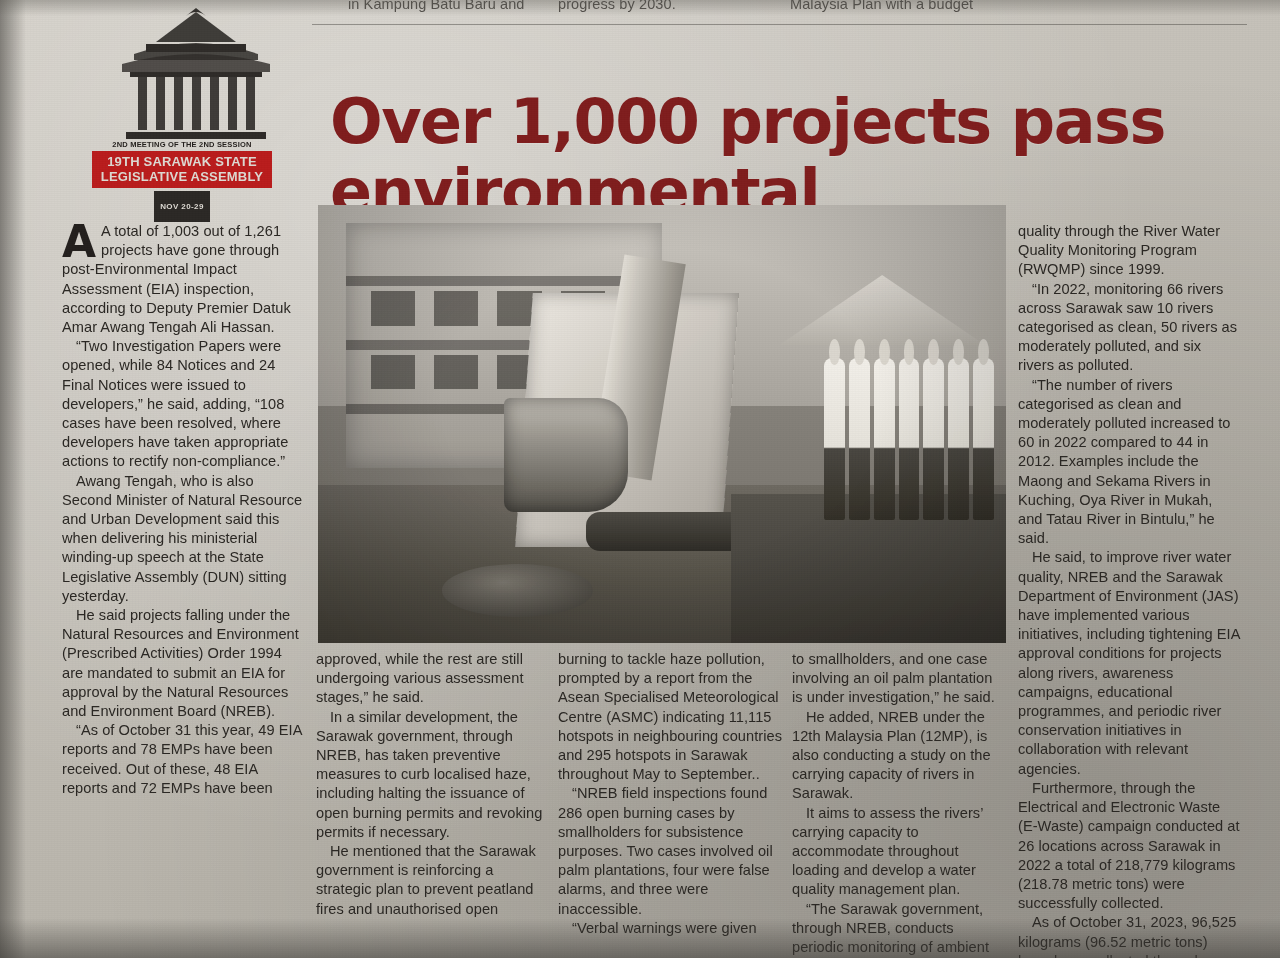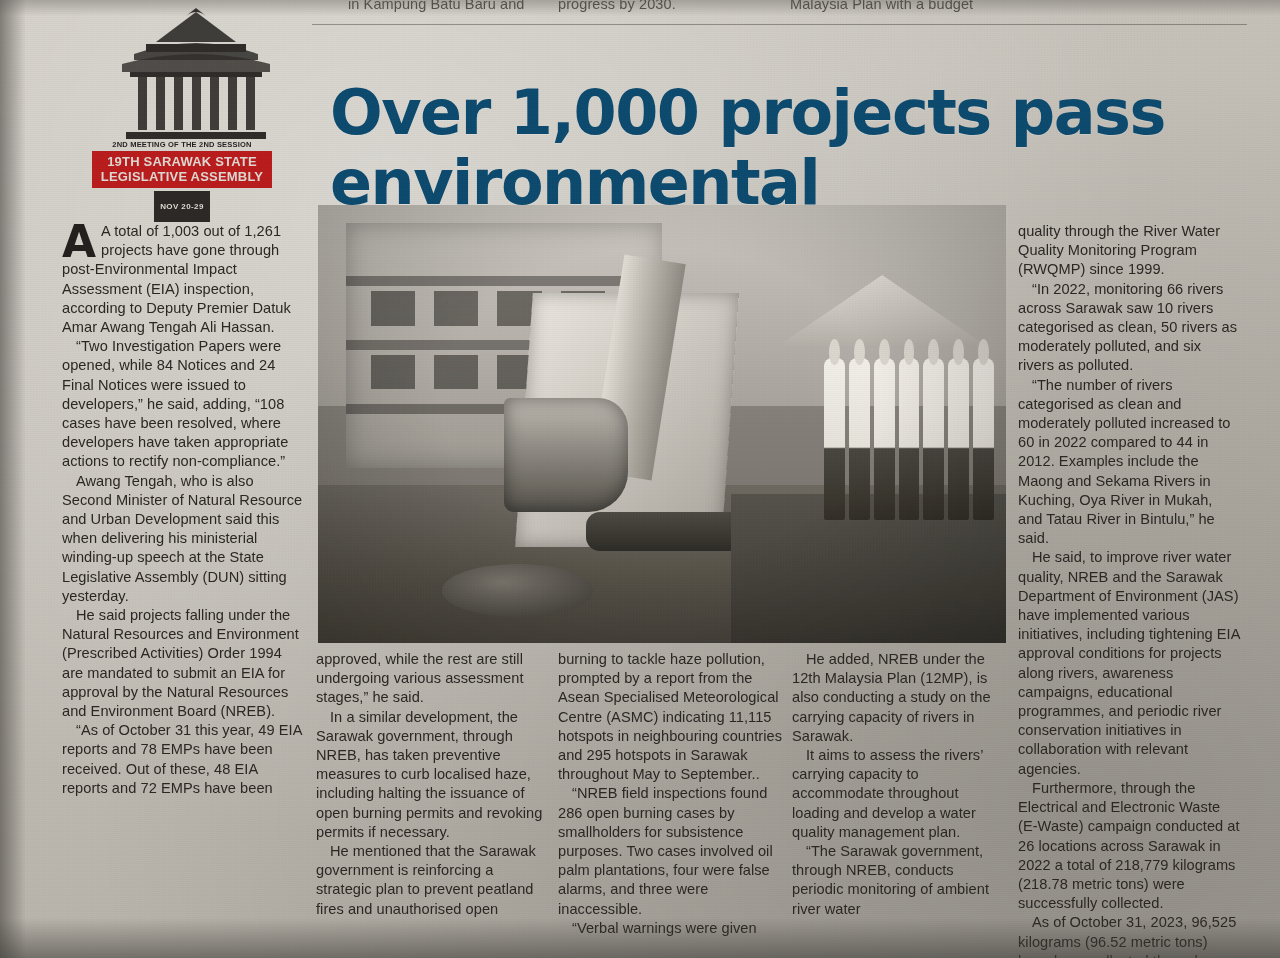--- a/index.html
+++ b/index.html
@@ -97,22 +97,22 @@
     color: #ddd9d2;
     font-size: 8px;
     font-weight: bold;
     padding: 11px 6px;
     letter-spacing: .4px;
   }
 
   
   .headline {
     position: absolute;
-    left: 330px; top: 36px; width: 880px;
-    color: #0c4a6e;
+    left: 330px; top: 45px; width: 880px;
+    color: #7f1d1d;
     font-family: "DejaVu Sans", sans-serif;
     font-weight: bold;
     font-size: 62px;
     line-height: 70px;
     letter-spacing: -1.5px;
     text-shadow: 0 1px 0 rgba(255,255,255,.18);
   }
   .headline .l2 { display: block; }
 
   
@@ -336,20 +336,21 @@
     <p>He mentioned that the Sarawak government is reinforcing a strategic plan to prevent peatland fires and unauthorised open</p>
   </div>
 
   <div class="col col3">
     <p class="noind">burning to tackle haze pollution, prompted by a report from the Asean Specialised Meteorological Centre (ASMC) indicating 11,115 hotspots in neighbouring countries and 295 hotspots in Sarawak throughout May to September..</p>
     <p>“NREB field inspections found 286 open burning cases by smallholders for subsistence purposes. Two cases involved oil palm plantations, four were false alarms, and three were inaccessible.</p>
     <p>“Verbal warnings were given</p>
   </div>
 
   <div class="col col4">
+    <p class="noind">to smallholders, and one case involving an oil palm plantation is under investigation,” he said.</p>
     <p>He added, NREB under the 12th Malaysia Plan (12MP), is also conducting a study on the carrying capacity of rivers in Sarawak.</p>
     <p>It aims to assess the rivers’ carrying capacity to accommodate throughout loading and develop a water quality management plan.</p>
     <p>“The Sarawak government, through NREB, conducts periodic monitoring of ambient river water</p>
   </div>
 
   <div class="col col5">
     <p class="noind">quality through the River Water Quality Monitoring Program (RWQMP) since 1999.</p>
     <p>“In 2022, monitoring 66 rivers across Sarawak saw 10 rivers categorised as clean, 50 rivers as moderately polluted, and six rivers as polluted.</p>
     <p>“The number of rivers categorised as clean and moderately polluted increased to 60 in 2022 compared to 44 in 2012. Examples include the Maong and Sekama Rivers in Kuching, Oya River in Mukah, and Tatau River in Bintulu,” he said.</p>
     <p>He said, to improve river water quality, NREB and the Sarawak Department of Environment (JAS) have implemented various initiatives, including tightening EIA approval conditions for projects along rivers, awareness campaigns, educational programmes, and periodic river conservation initiatives in collaboration with relevant agencies.</p>

